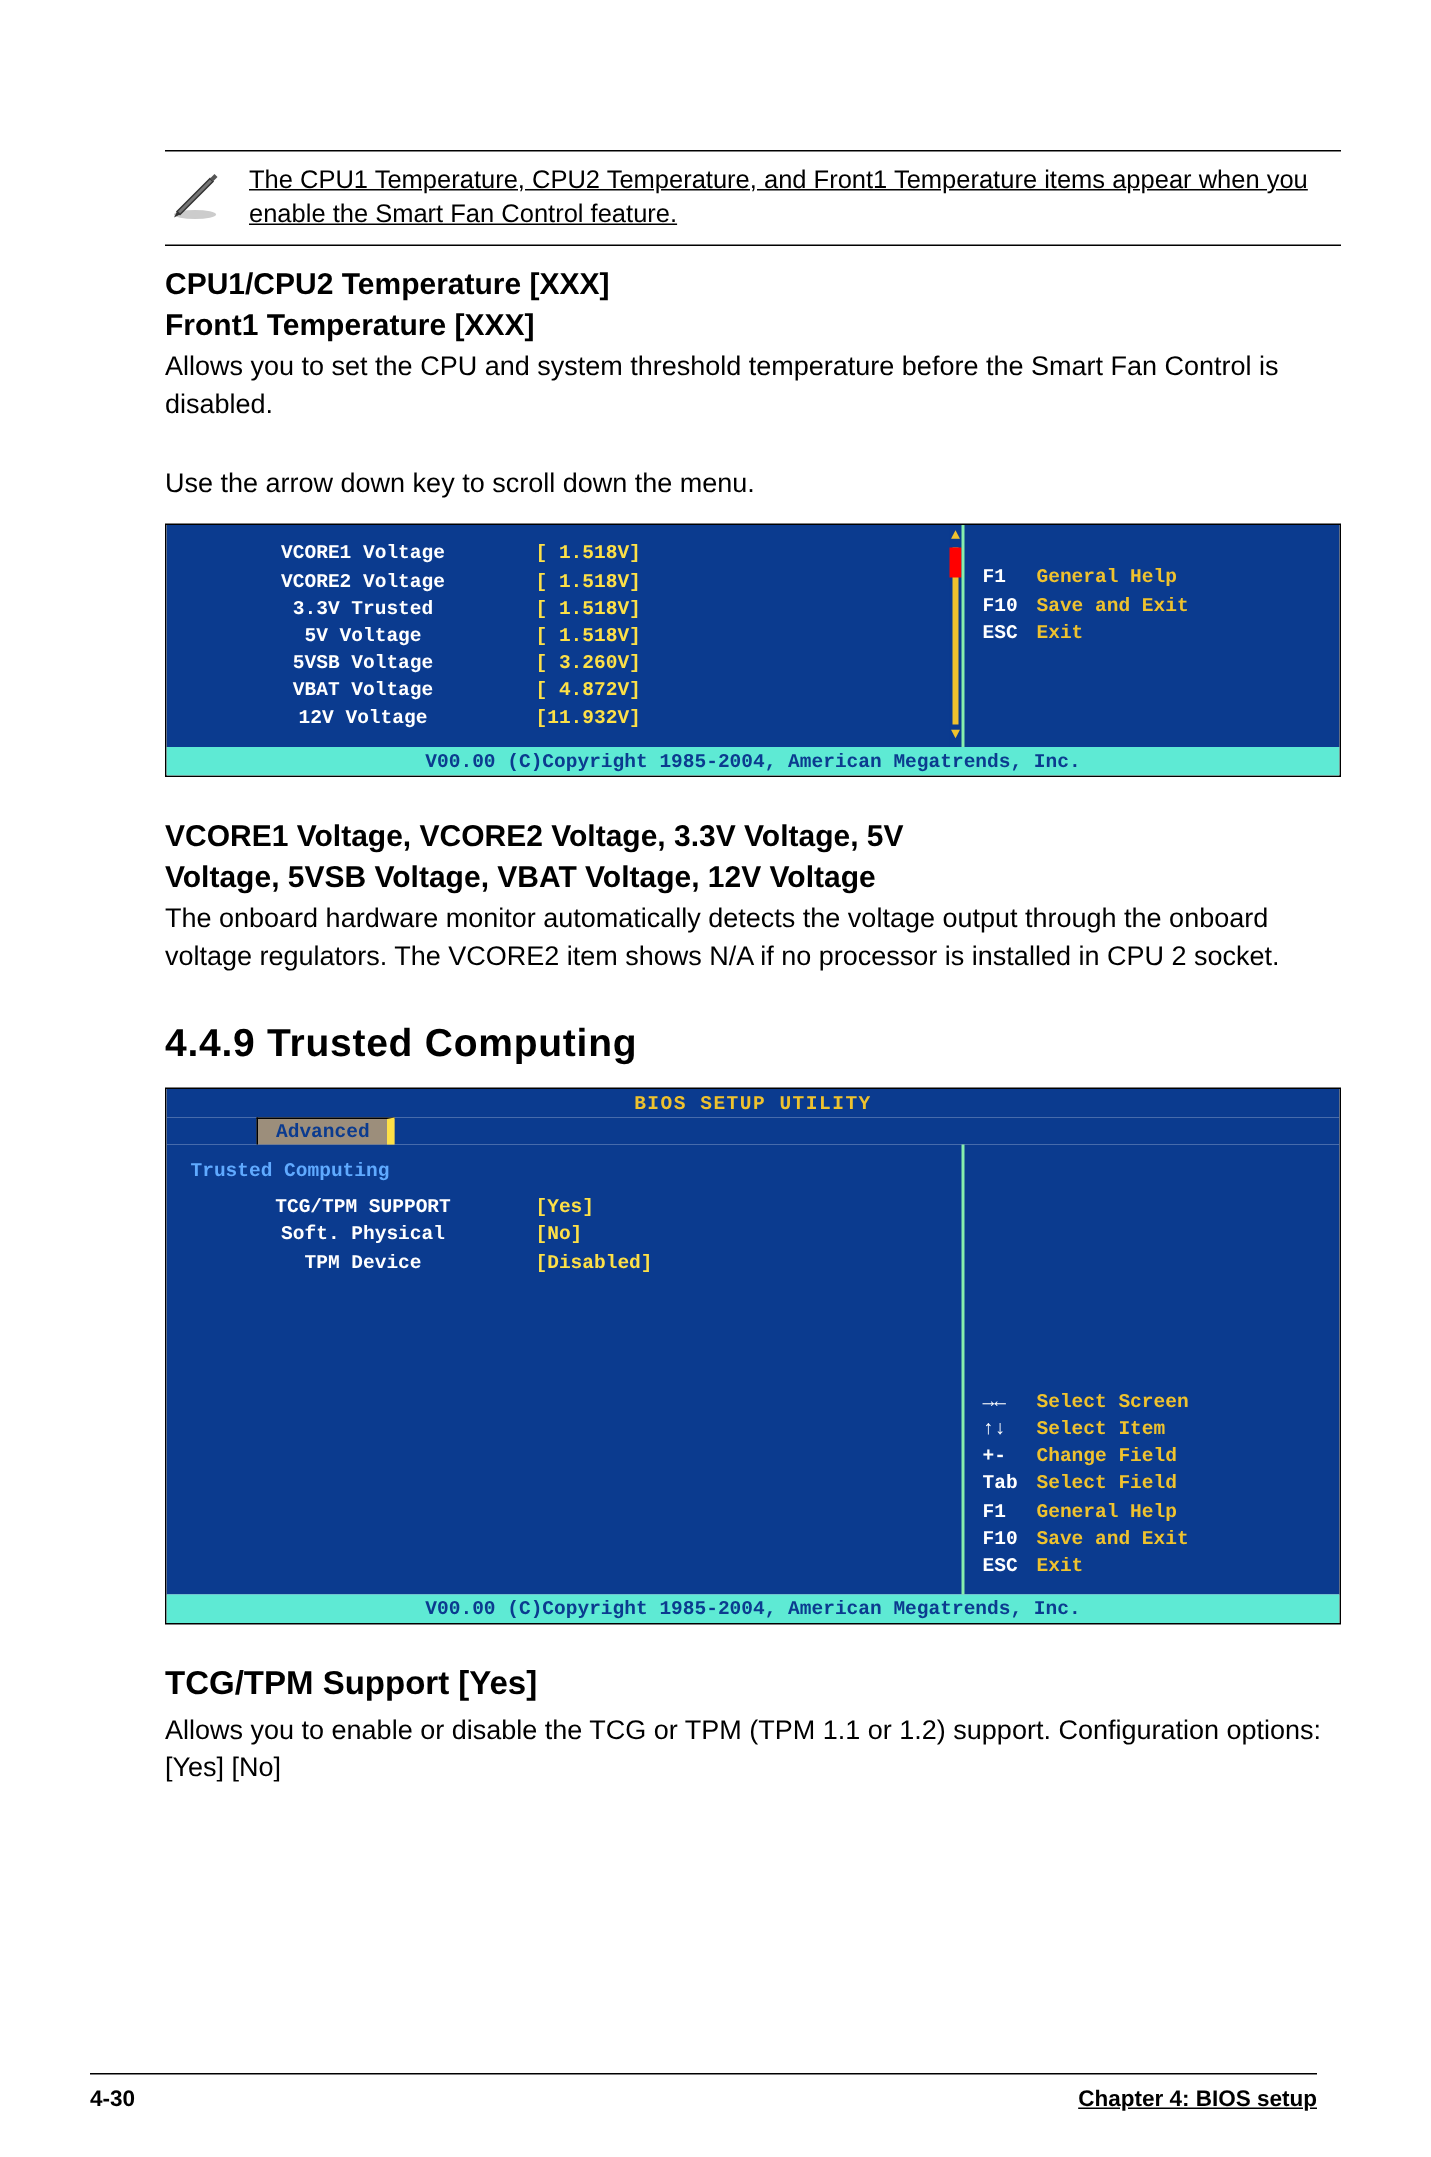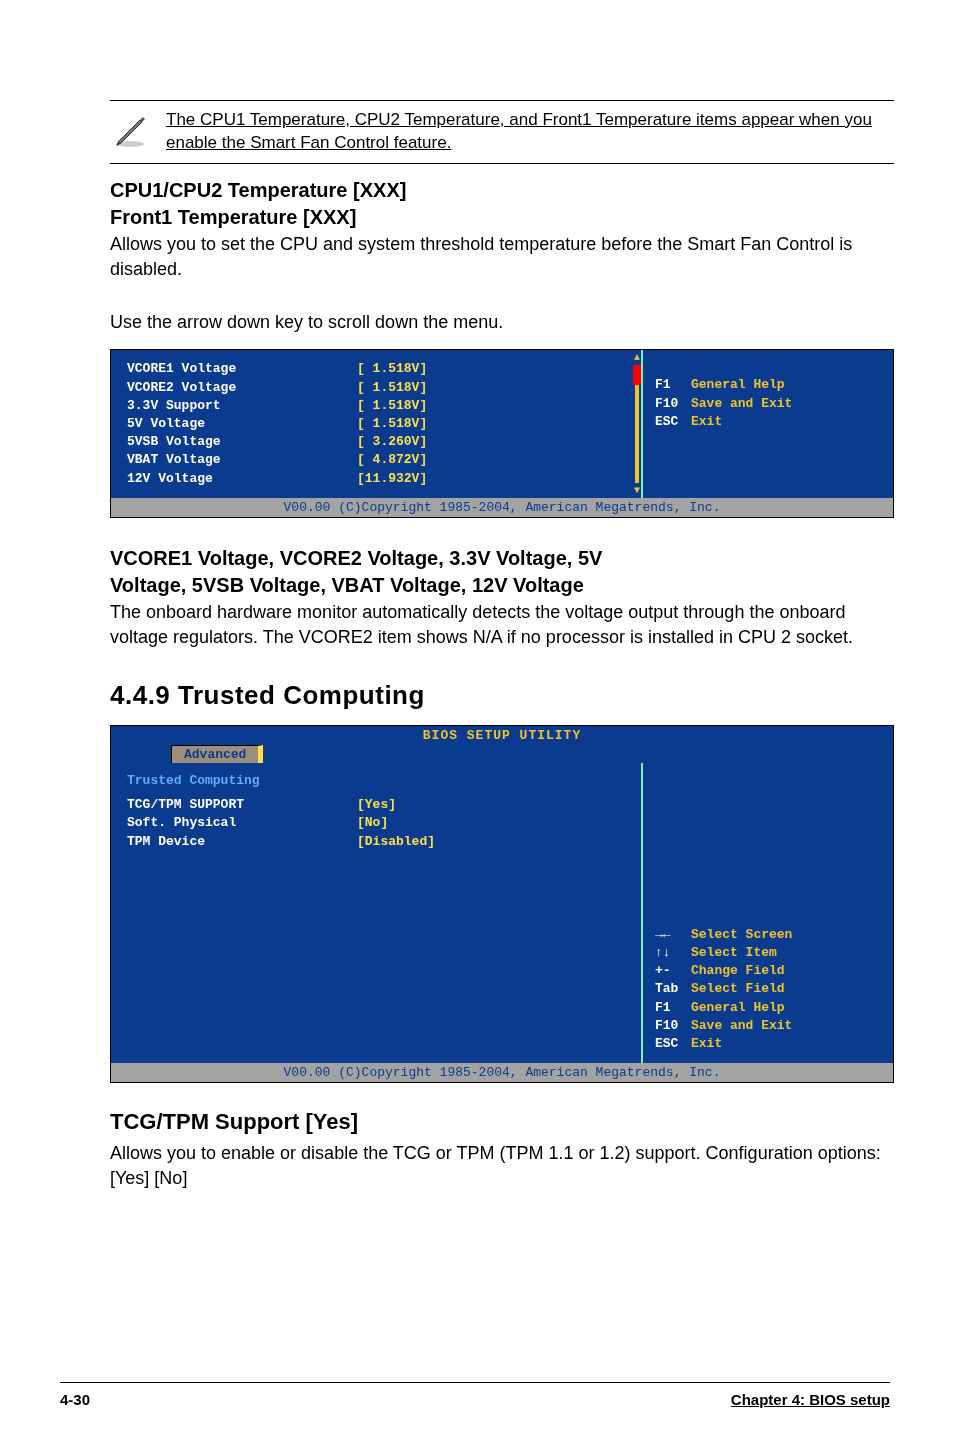--- a/index.html
+++ b/index.html
@@ -91,40 +91,41 @@
     color: #ffffff;
     position: relative;
   }
   .bios-row {
     display: flex;
     line-height: 1.4;
   }
   .bios-label {
     width: 230px;
     color: #ffffff;
+    text-align: center;
   }
   .bios-value {
     color: #fde047;
   }
   .bios-key {
     display: inline-block;
     width: 36px;
     color: #ffffff;
   }
   .bios-hint {
     color: #efc22e;
   }
   .bios-footer {
-    background: #a3a3a3;
+    background: #5eead4;
     color: #0b3b8f;
     text-align: center;
     padding: 2px 0;
     font-family: 'Courier New', monospace;
     font-size: 13px;
-    font-weight: normal;
+    font-weight: bold;
   }
   .scrollbar {
     position: absolute;
     right: 0;
     top: 0;
     bottom: 0;
     width: 8px;
     background: #0b3b8f;
     display: flex;
     flex-direction: column;
@@ -164,21 +165,21 @@
     font-size: 22px;
     font-weight: bold;
     margin-left: 50px;
     margin-top: 26px;
     margin-bottom: 6px;
   }
   .page-footer {
     position: absolute;
     bottom: 30px;
     left: 60px;
-    right: 64px;
+    right: 76px;
     border-top: 1px solid #000;
     padding-top: 8px;
     display: flex;
     justify-content: space-between;
     font-size: 15px;
   }
   .page-footer-left { font-weight: bold; }
   .page-footer-right { font-weight: bold; text-decoration: underline; }
   .tc-header {
     color: #60aaff;
@@ -216,21 +217,21 @@
     <div class="bios-left">
       <div class="bios-row">
           <span class="bios-label">VCORE1 Voltage</span>
           <span class="bios-value">[ 1.518V]</span>
         </div>
       <div class="bios-row">
           <span class="bios-label">VCORE2 Voltage</span>
           <span class="bios-value">[ 1.518V]</span>
         </div>
       <div class="bios-row">
-          <span class="bios-label">3.3V Support</span>
+          <span class="bios-label">3.3V Trusted</span>
           <span class="bios-value">[ 1.518V]</span>
         </div>
       <div class="bios-row">
           <span class="bios-label">5V Voltage</span>
           <span class="bios-value">[ 1.518V]</span>
         </div>
       <div class="bios-row">
           <span class="bios-label">5VSB Voltage</span>
           <span class="bios-value">[ 3.260V]</span>
         </div>

